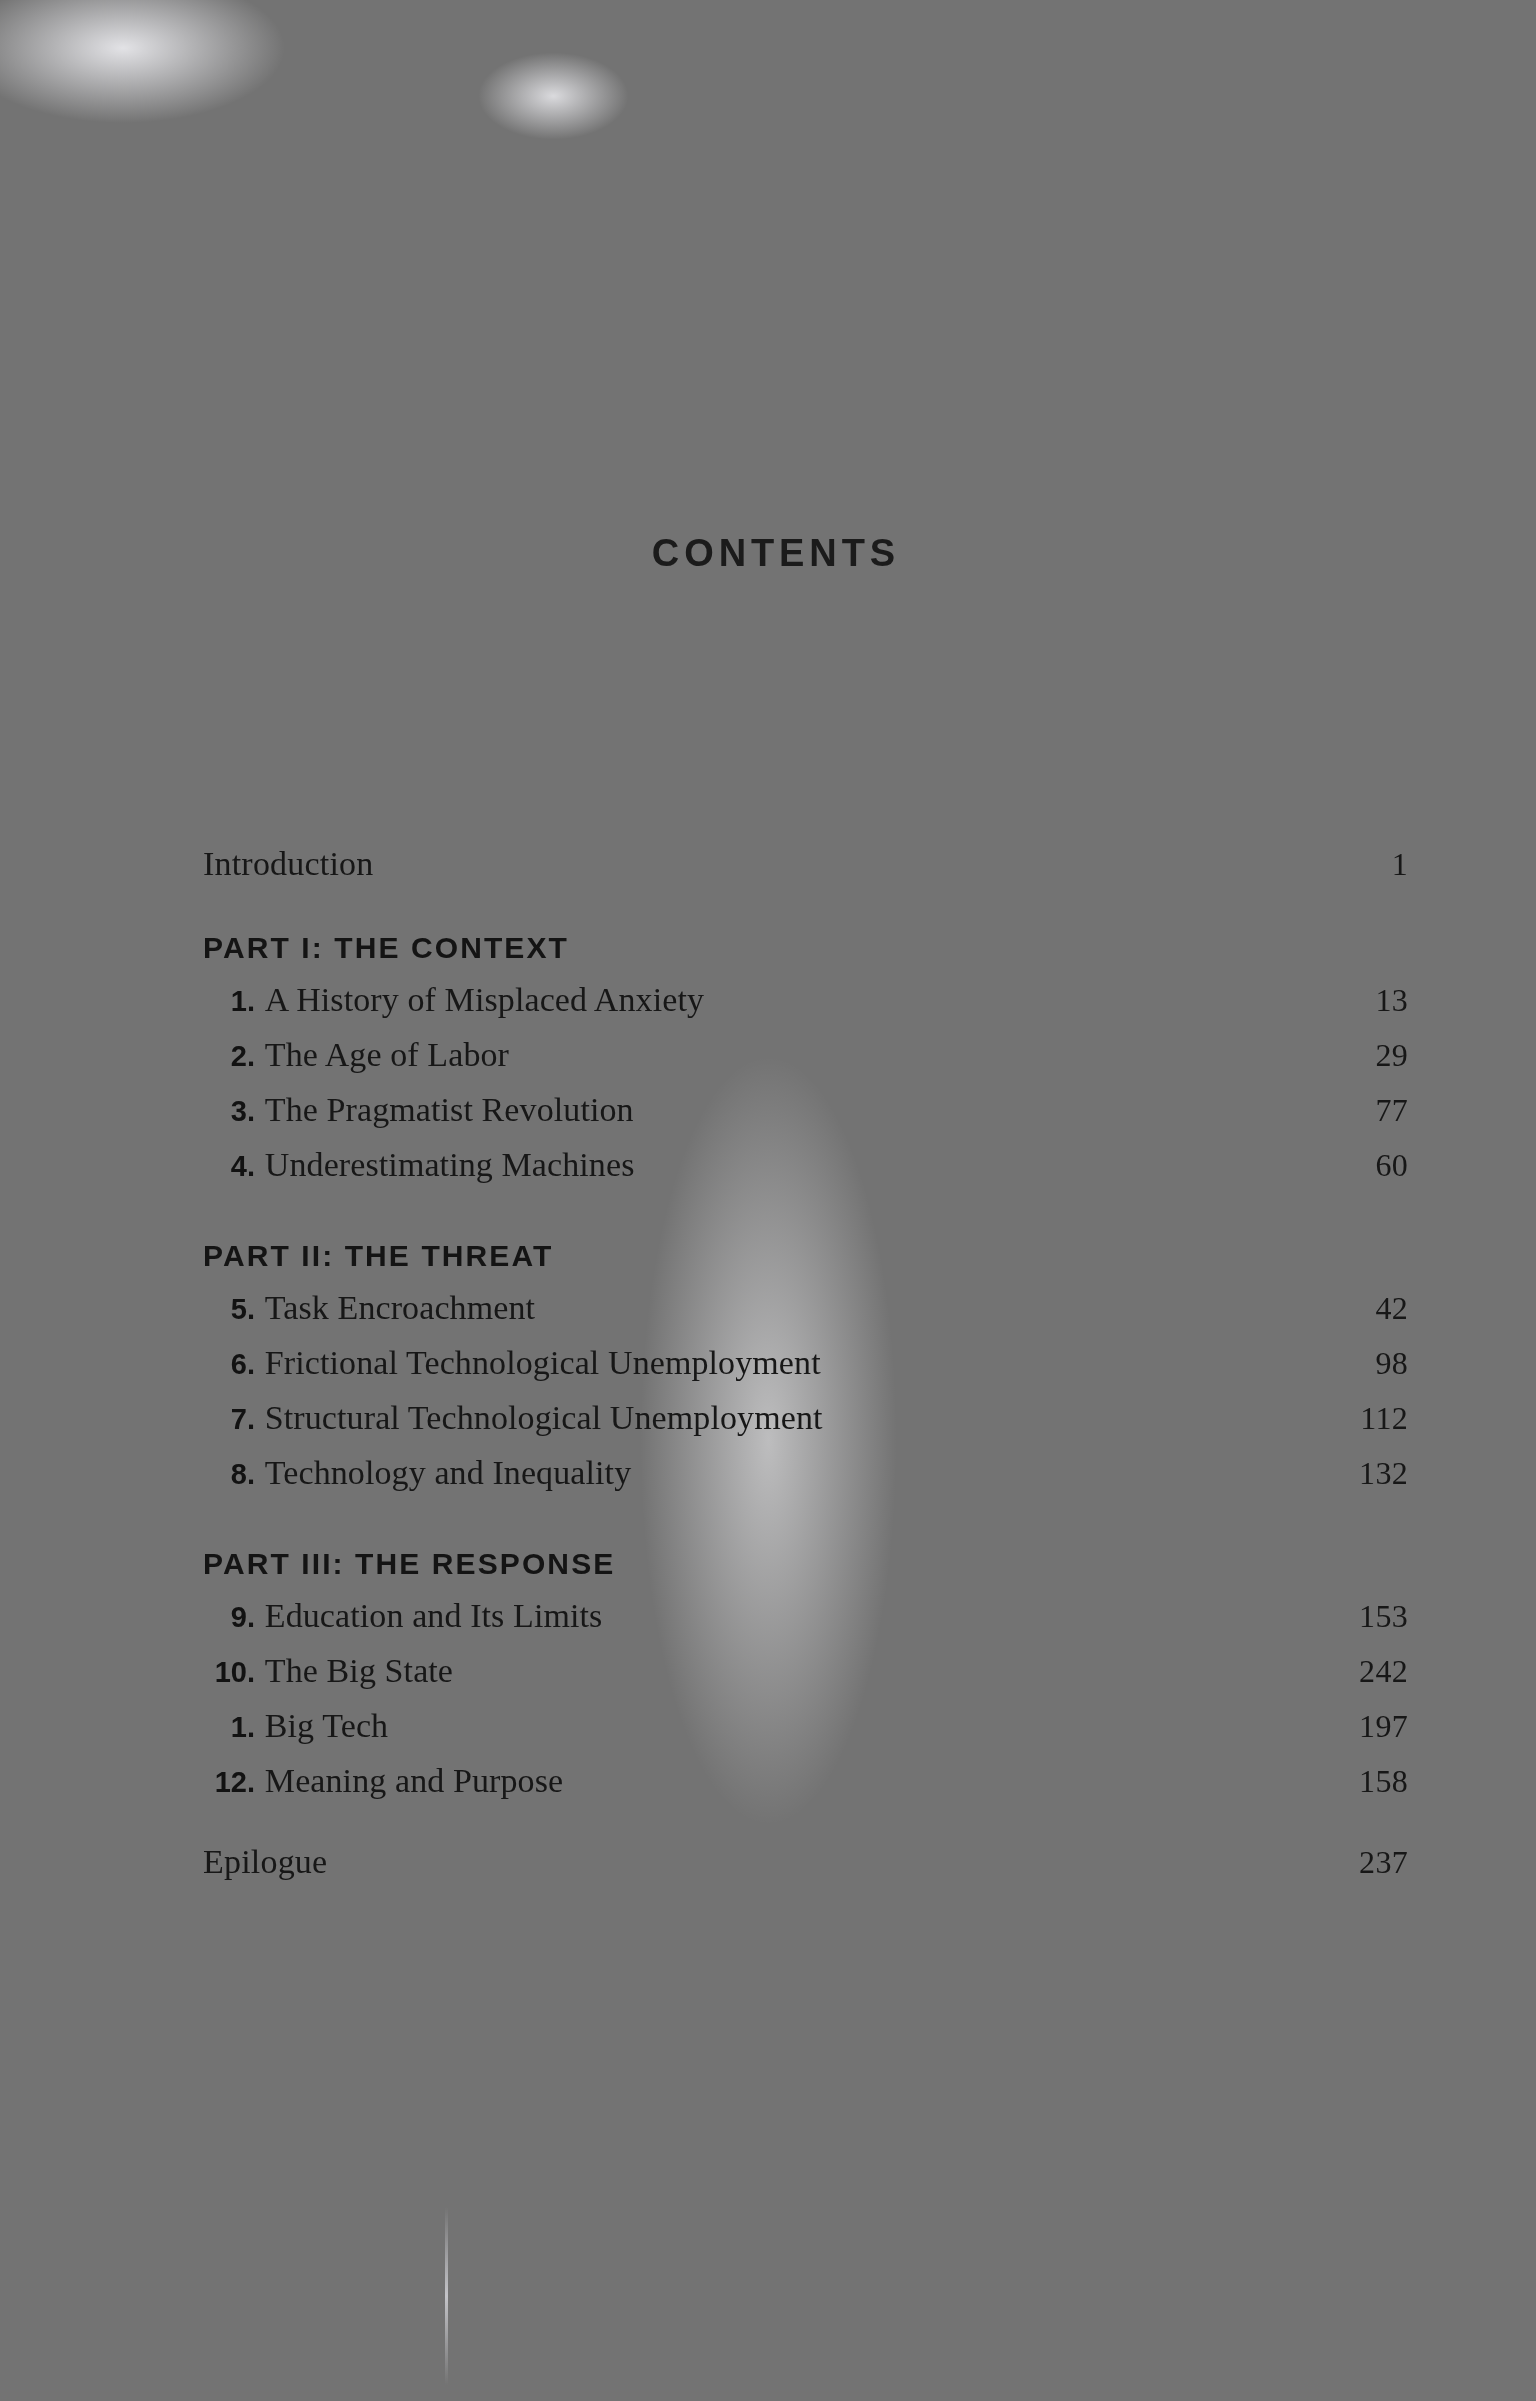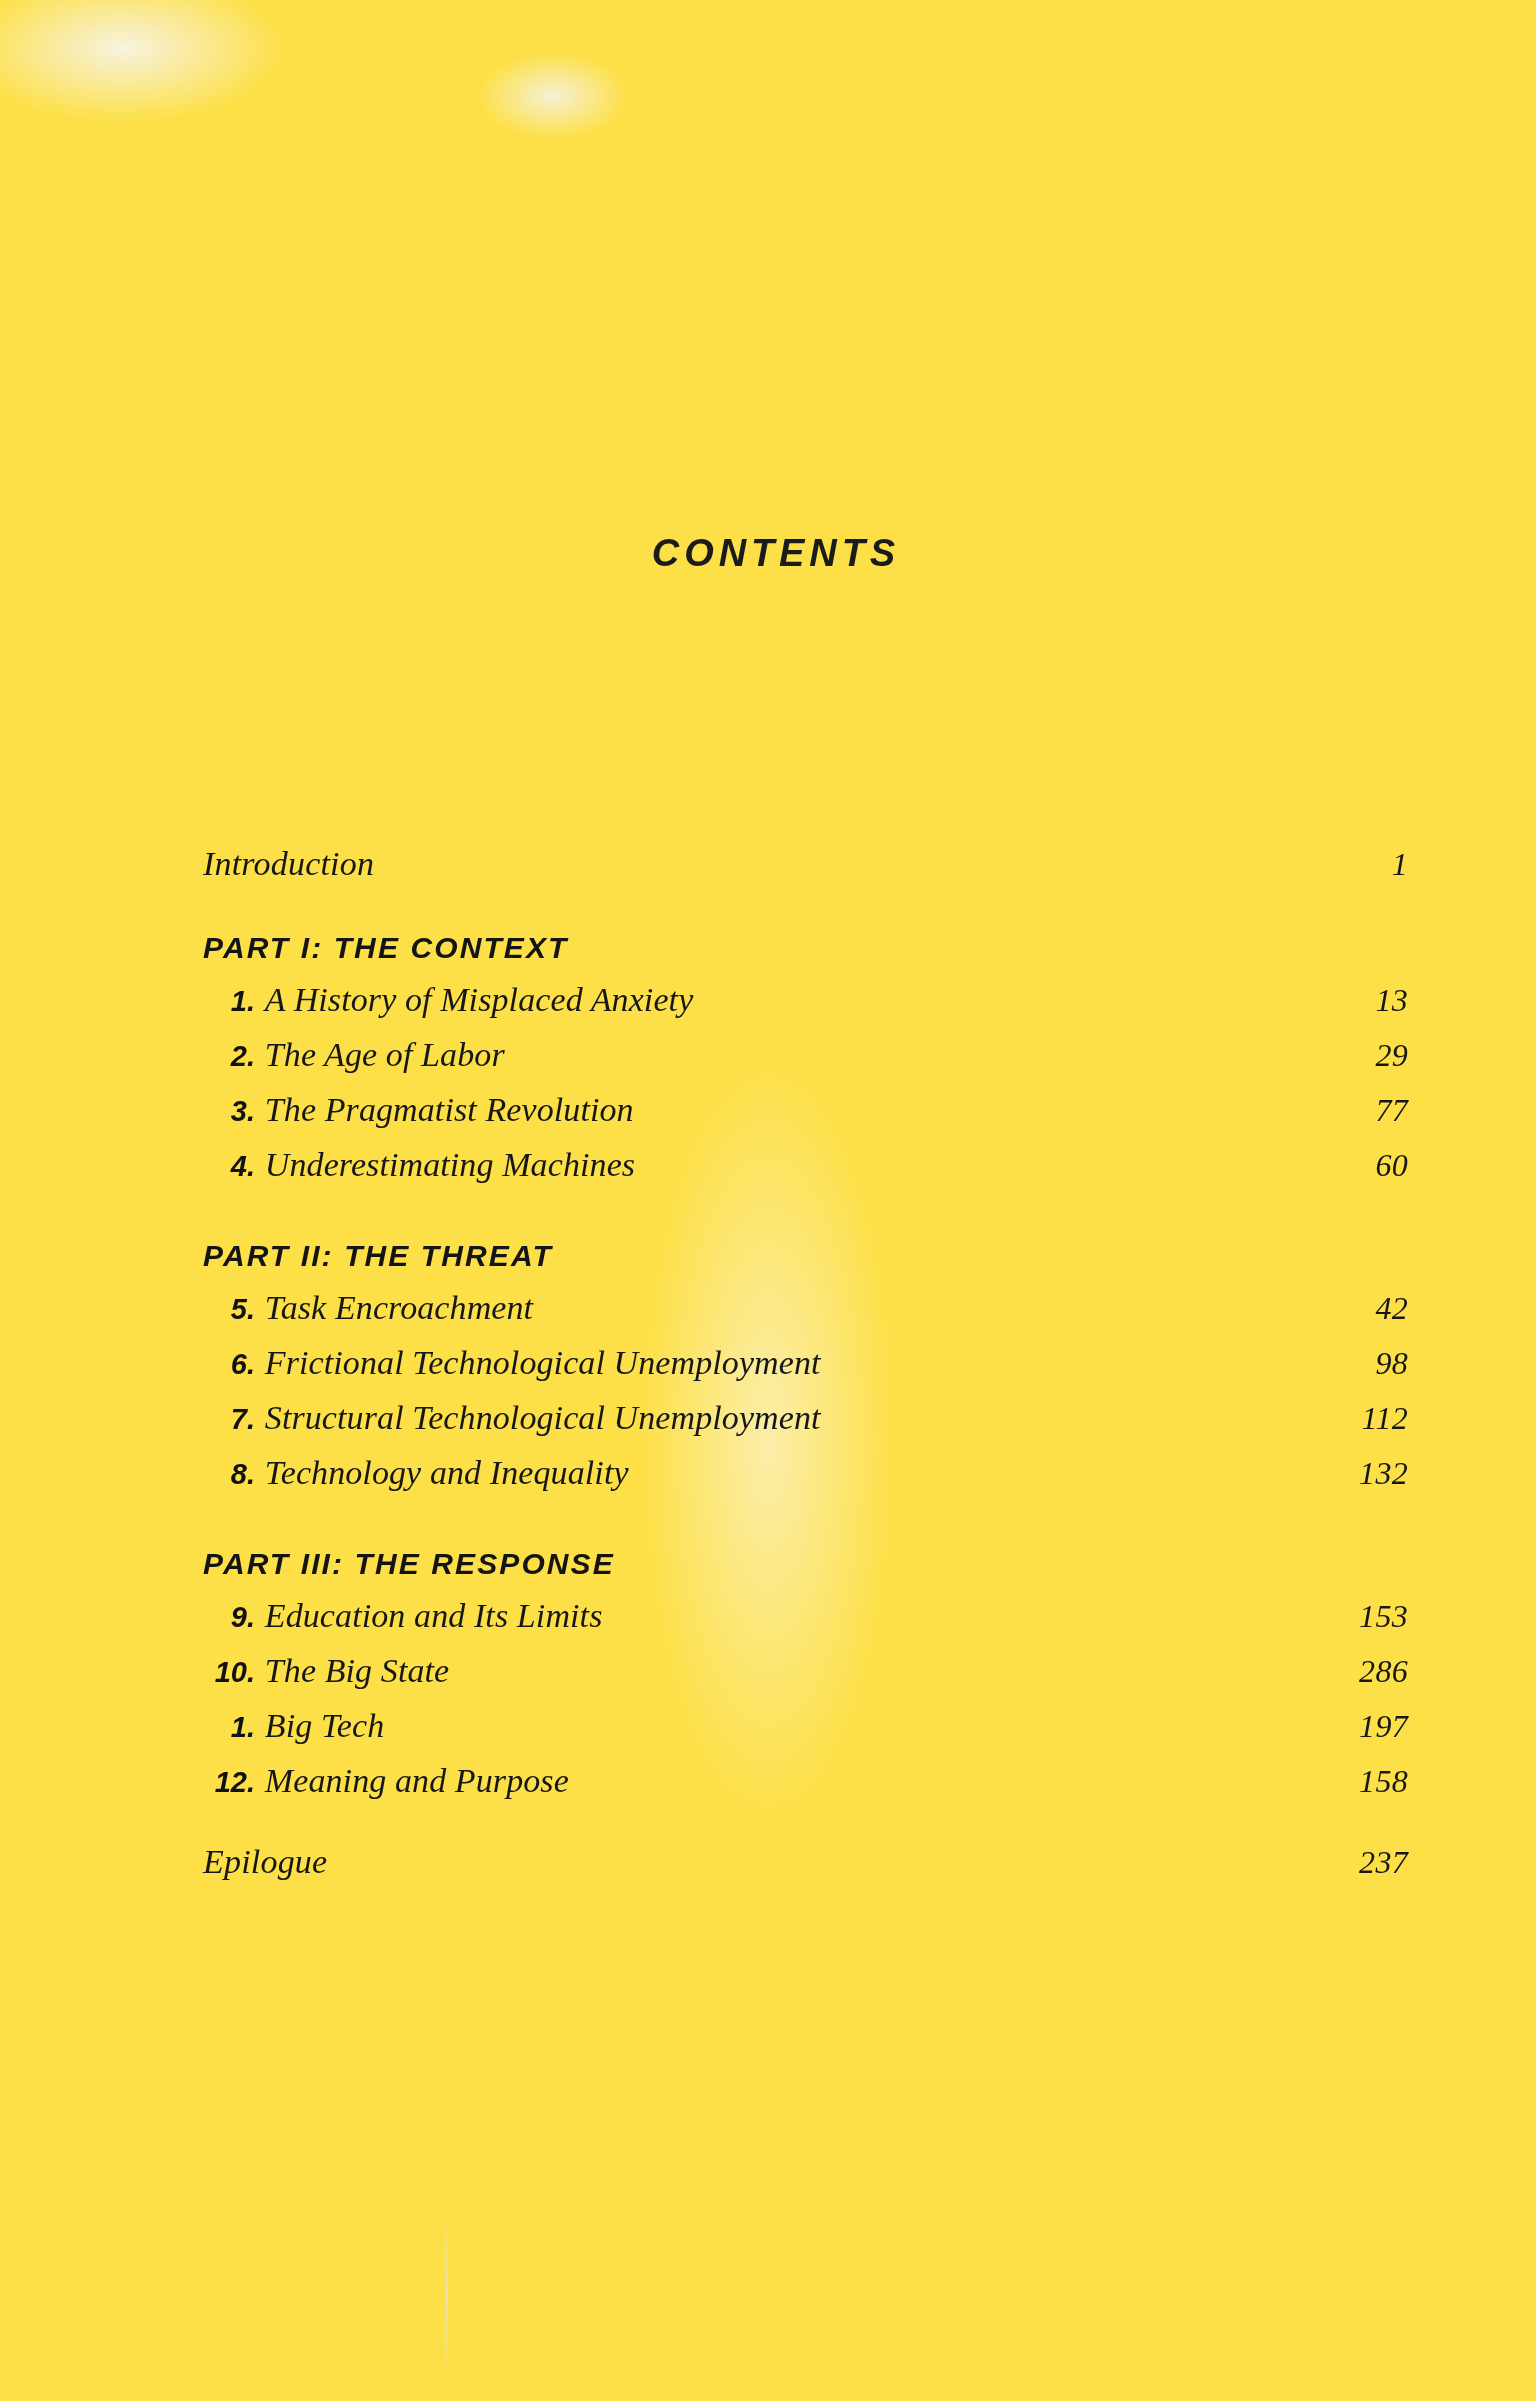--- a/index.html
+++ b/index.html
@@ -14,22 +14,21 @@
     overflow: hidden;
     font-family: "Liberation Serif", serif;
     color: #161616;
     -webkit-font-smoothing: antialiased;
   }
 
   
   .page {
     position: absolute;
     inset: 0;
-    background: #fde047;
-    font-style: italic;
+    background: #737373;
   }
 
   
   .scan-tint {
     position: absolute;
     inset: 0;
     pointer-events: none;
     background:
       radial-gradient(ellipse 231px 107px at 8% 2%, rgba(246,246,250,0.85), rgba(255,255,255,0) 70%),
       radial-gradient(ellipse 107px 62px at 36% 4%, rgba(244,244,248,0.8), rgba(255,255,255,0) 70%),
@@ -251,21 +250,21 @@
             <span class="chapter-title">Education and Its Limits</span>
           </div>
           <span class="page-num">153</span>
         </div>
         <div class="sp-chap"></div>
         <div class="toc-row row-chapter">
           <div class="row-left">
             <span class="chapter-num">10.</span>
             <span class="chapter-title">The Big State</span>
           </div>
-          <span class="page-num">286</span>
+          <span class="page-num">242</span>
         </div>
         <div class="sp-chap"></div>
         <div class="toc-row row-chapter">
           <div class="row-left">
             <span class="chapter-num">1.</span>
             <span class="chapter-title">Big Tech</span>
           </div>
           <span class="page-num">197</span>
         </div>
         <div class="sp-chap"></div>

